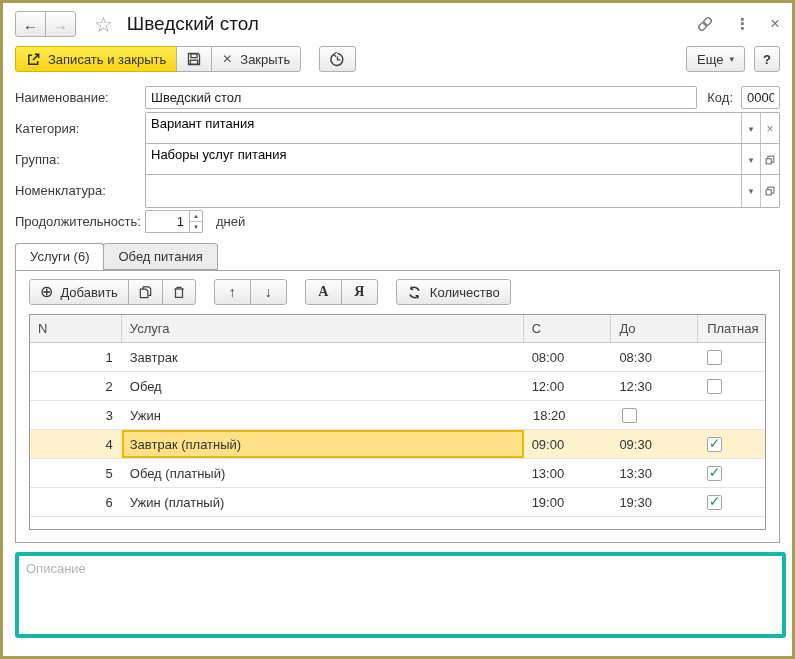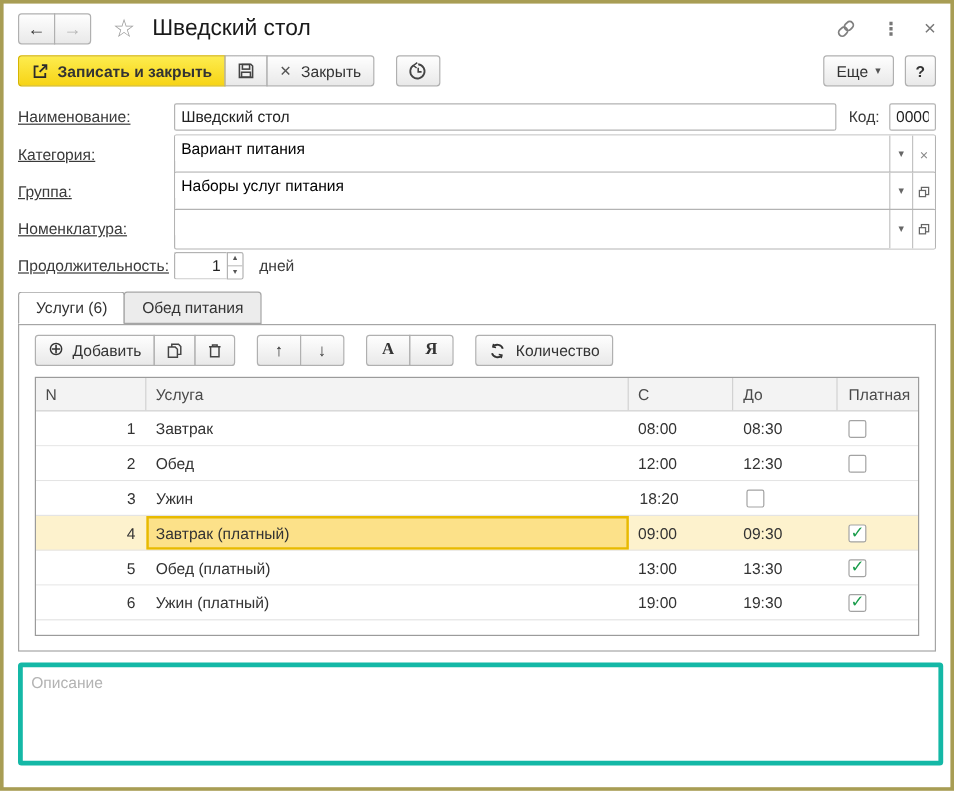--- a/index.html
+++ b/index.html
@@ -35,31 +35,31 @@
   .page-title { font-size:19px; color:#1a1a1a; margin-left:14px; }
   .header-right { margin-left:auto; display:flex; align-items:center; gap:20px; }
   .hdr-ico { color:#777; cursor:pointer; display:inline-flex; align-items:center; }
   .kebab { font-size:15px; font-weight:bold; letter-spacing:0; }
   .win-close { font-size:17px; }
 
   
   .toolbar { display:flex; align-items:center; margin-top:9px; }
   .btn-primary {
     background:linear-gradient(#fdec4e,#f7d416);
-    border-color:#d6b500; font-weight:bold; gap:7px;justify-content:space-between;
+    border-color:#d6b500; font-weight:normal; gap:7px;justify-content:space-between;
   }
   .gap18 { width:18px; }
   .toolbar-right { margin-left:auto; display:flex; gap:9px; }
   .caret { font-size:9px; color:#555; margin-left:6px; }
   .help-btn { width:26px; padding:0; font-weight:bold; }
 
   
   .fields { margin-top:14px; }
   .frow { display:flex; align-items:center; margin-bottom:8px; height:23px; }
-  .flabel { width:130px; flex:none; color:#3a3a3a;text-decoration:underline; }
+  .flabel { width:130px; flex:none; color:#3a3a3a; }
   .finput {
     height:23px; border:1px solid #b3b3b3; border-radius:2px;
     font:13px "Liberation Sans","DejaVu Sans",sans-serif; color:#222;
     padding:0 5px; outline:none; background:#fff;
   }
   .name-input { flex:1; }
   .code-label { margin:0 8px 0 10px; color:#3a3a3a; }
   .code-input { width:39px; }
   .fgroup {
     flex:1; display:flex; height:34px;

